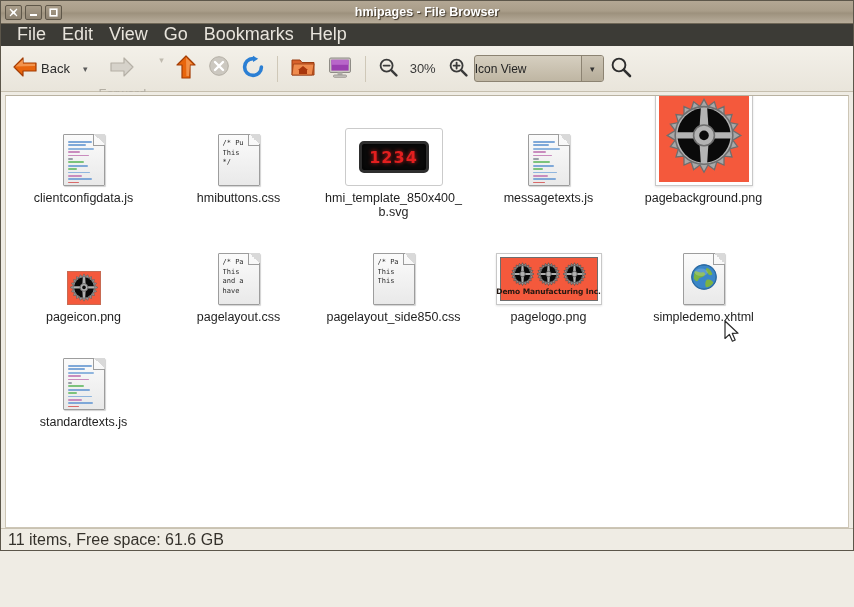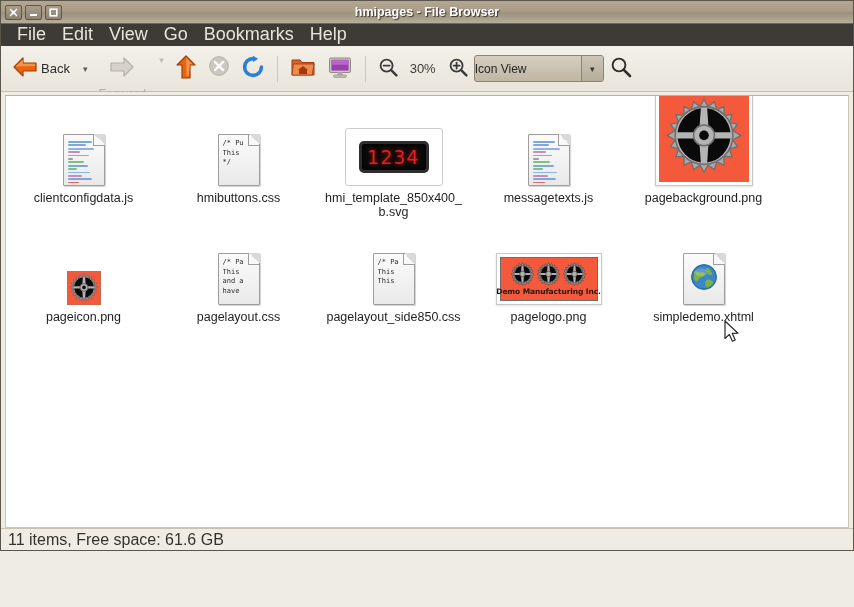--- a/index.html
+++ b/index.html
@@ -186,21 +186,21 @@
   .led {
     width: 70px; height: 32px;
     background: #0a0a0a;
     border: 3px solid #2e2e2e;
     border-radius: 5px;
     display: flex; align-items: center; justify-content: center;
     box-shadow: inset 0 0 5px #000;
   }
   .led span {
     font-family: "DejaVu Sans", sans-serif;
-    font-weight: normal; font-size: 19px; color: #e21f1f;
+    font-weight: bold; font-size: 16px; color: #e21f1f;
     letter-spacing: 1px;
     text-shadow: 0 0 4px rgba(230,30,30,.8);
   }
   .logo-banner {
     width: 98px; height: 44px;
     background: #f4593c;
     border: 1px solid #6d6d6d;
     display: flex; flex-direction: column;
     align-items: center; justify-content: center;
     gap: 0px;
@@ -573,20 +573,43 @@
                   <path d="M19 19 C22 18 25 20 26 22 C24 25 21 27 18 27 C17 24 17 21 19 19 Z" fill="#7cb342"></path>
                   <circle cx="16" cy="16" r="13" fill="none" stroke="#2c6ba3" stroke-width="1.2"></circle>
                   <ellipse cx="13" cy="11" rx="7" ry="4" fill="#ffffff" opacity=".18"></ellipse>
                 </svg>
               </span>
             </div>
           </div>
           <div class="fname">simpledemo.xhtml</div>
         </div>
 
+        <div class="fileitem">
+          <div class="thumb-wrap">
+            <div class="docicon">
+              <div class="fold"></div>
+              <div class="codelines">
+                <i style="width:80%;background:#7fa8d8"></i>
+                  <i style="width:56%;background:#7fa8d8"></i>
+                <i style="width:86%;background:#8fb5de"></i>
+                  <i style="width:42%;background:#c98cbe"></i>
+                <i style="width:68%;background:#c98cbe"></i>
+                  <i style="width:16%;background:#9aa0a8"></i>
+                <i style="width:54%;background:#7cc37c"></i>
+                  <i style="width:72%;background:#7fa8d8"></i>
+                <i style="width:32%;background:#7cc37c"></i>
+                  <i style="width:78%;background:#8fb5de"></i>
+                <i style="width:48%;background:#c98cbe"></i>
+                  <i style="width:82%;background:#7fa8d8"></i>
+                <i style="width:38%;background:#d86a6a"></i>
+              </div>
+            </div>
+          </div>
+          <div class="fname">standardtexts.js</div>
+        </div>
 
       </div>
 
       <span class="cursor" style="left:718px; top:224px;">
         <svg width="17" height="24" viewBox="0 0 17 24">
           <path d="M1 1 L1 18.5 L5.4 14.4 L8.4 21.2 L11.2 20 L8.3 13.4 L14 13.2 Z" fill="#ffffff" stroke="#2a2a2a" stroke-width="1.2" stroke-linejoin="round"></path>
         </svg>
       </span>
     </div>
   </div>

